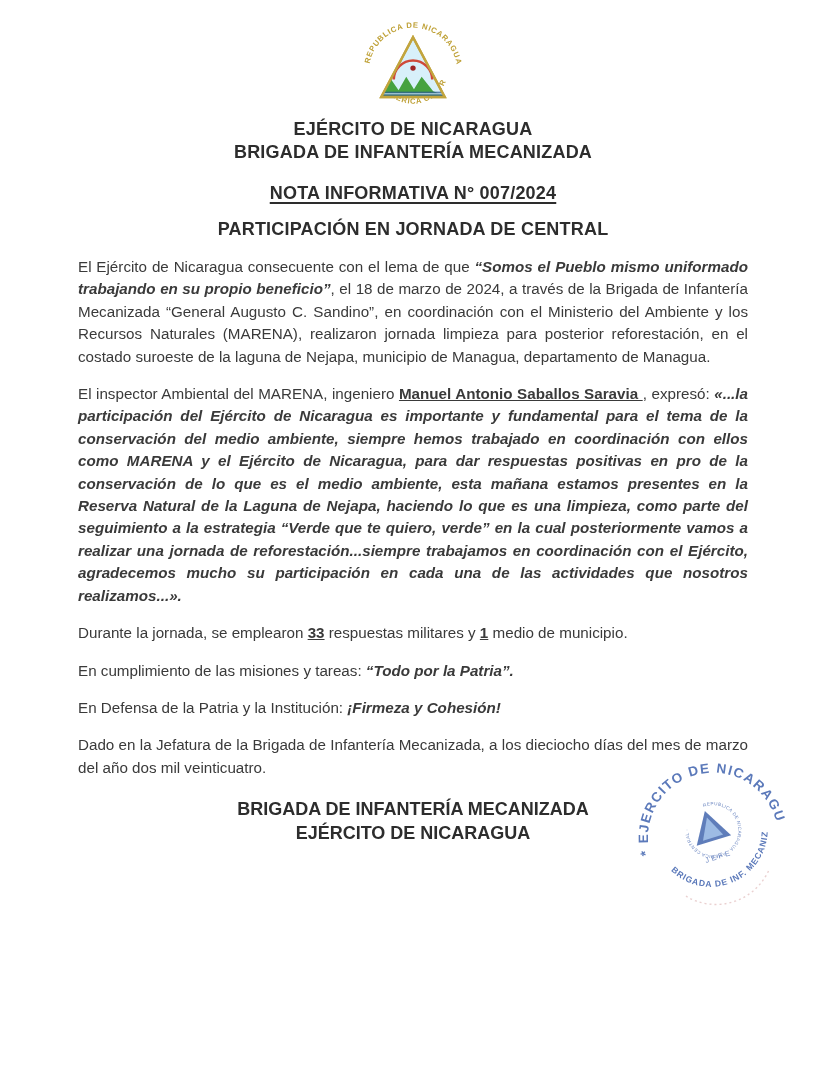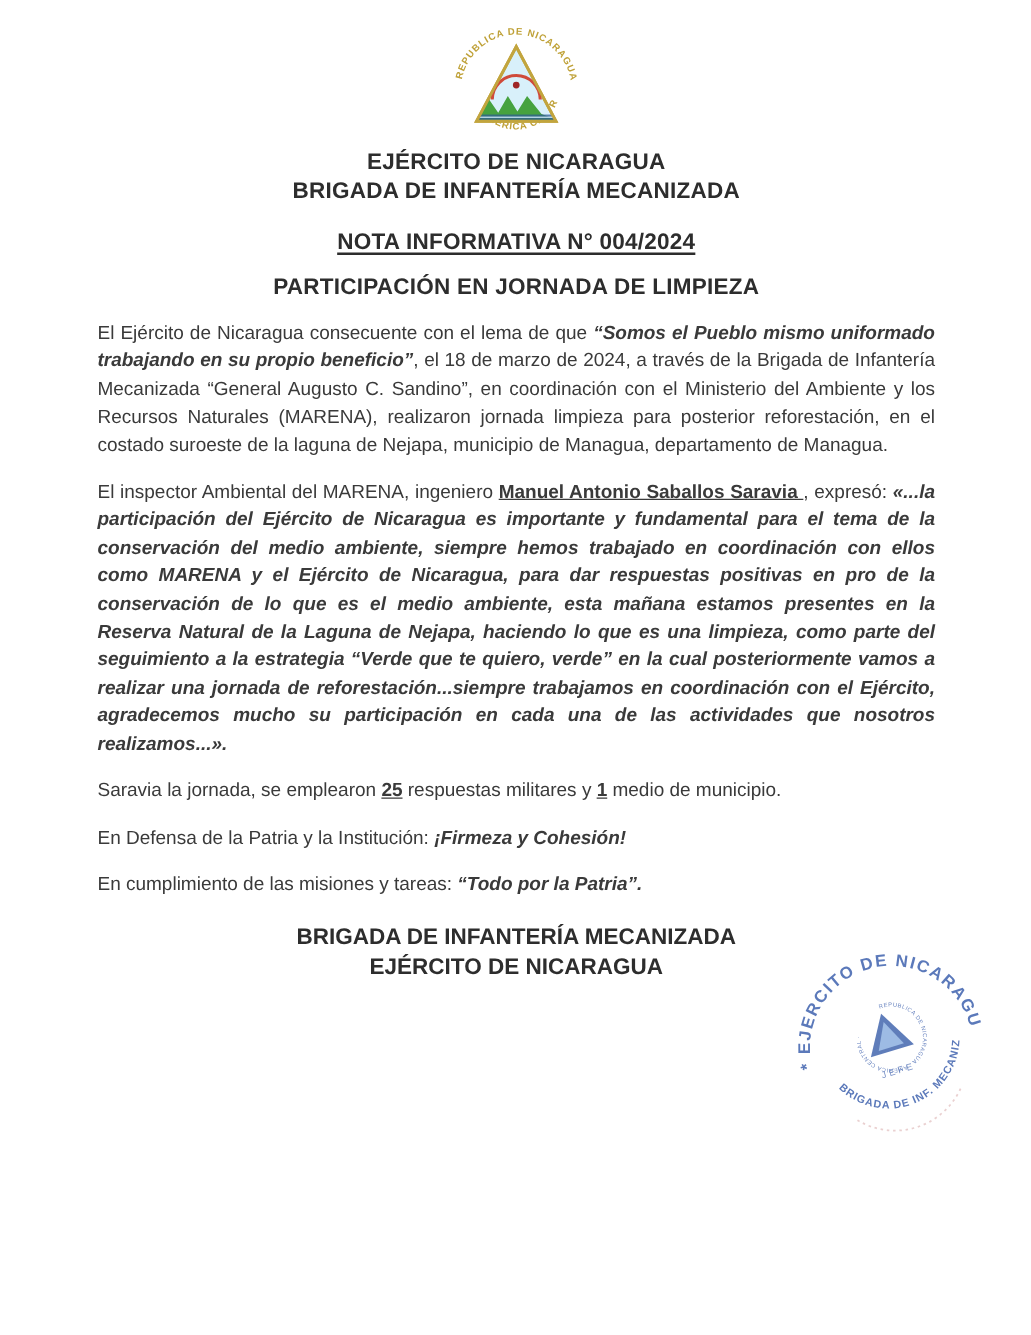--- a/index.html
+++ b/index.html
@@ -56,33 +56,34 @@
           <path d="M 24,80 L 36,60 L 45,73 L 53,59 L 61,72 L 69,59 L 81,74 L 96,80 Z" fill="#46a23f"></path>
           <rect x="24" y="74.5" width="72" height="5.5" fill="#2f5c94" opacity="0.75"></rect>
           <rect x="24" y="76.2" width="72" height="1.1" fill="#cfeaf8" opacity="0.9"></rect>
         </g>
         <polygon points="60,18 27,80 93,80" fill="none" stroke="#c2a53e" stroke-width="2.5"></polygon>
       </svg>
     </div>
 
     <div class="hline">EJÉRCITO DE NICARAGUA</div>
     <div class="hline">BRIGADA DE INFANTERÍA MECANIZADA</div>
-    <div class="hline doc-title"><span>NOTA INFORMATIVA N° 004/2024</span></div>
-    <div class="hline subject">PARTICIPACIÓN EN JORNADA DE LIMPIEZA</div>
+    <div class="hline doc-title"><span>NOTA INFORMATIVA N° 007/2024</span></div>
+    <div class="hline subject">PARTICIPACIÓN EN JORNADA DE CENTRAL</div>
 
     <p class="body more-gap"><span>El Ejército de Nicaragua consecuente con el lema de que </span><span class="bi">“Somos el Pueblo mismo uniformado trabajando en su propio beneficio”</span><span>, el 18 de marzo de 2024, a través de la Brigada de Infantería Mecanizada “General Augusto C. Sandino”, en coordinación con el Ministerio del Ambiente y los Recursos Naturales (MARENA), realizaron jornada limpieza para posterior reforestación, en el costado suroeste de la laguna de Nejapa, municipio de Managua, departamento de Managua.</span></p>
 
     <p class="body"><span>El inspector Ambiental del MARENA, ingeniero </span><span class="b">Manuel Antonio Saballos Saravia </span><span>, expresó: </span><span class="bi">«...la participación del Ejército de Nicaragua es importante y fundamental para el tema de la conservación del medio ambiente, siempre hemos trabajado en coordinación con ellos como MARENA y el Ejército de Nicaragua, para dar respuestas positivas en pro de la conservación de lo que es el medio ambiente, esta mañana estamos presentes en la Reserva Natural de la Laguna de Nejapa, haciendo lo que es una limpieza, como parte del seguimiento a la estrategia “Verde que te quiero, verde” en la cual posteriormente vamos a realizar una jornada de reforestación...siempre trabajamos en coordinación con el Ejército, agradecemos mucho su participación en cada una de las actividades que nosotros realizamos...».</span></p>
 
-    <p class="body"><span>Saravia la jornada, se emplearon </span><span class="b">25</span><span> respuestas militares y </span><span class="b">1</span><span> medio de municipio.</span></p>
+    <p class="body"><span>Durante la jornada, se emplearon </span><span class="b">33</span><span> respuestas militares y </span><span class="b">1</span><span> medio de municipio.</span></p>
+
+    <p class="body"><span>En cumplimiento de las misiones y tareas: </span><span class="bi">“Todo por la Patria”.</span></p>
 
     <p class="body"><span>En Defensa de la Patria y la Institución: </span><span class="bi">¡Firmeza y Cohesión!</span></p>
 
-    <p class="body"><span>En cumplimiento de las misiones y tareas: </span><span class="bi">“Todo por la Patria”.</span></p>
-
+    <p class="body more-gap">Dado en la Jefatura de la Brigada de Infantería Mecanizada, a los dieciocho días del mes de marzo del año dos mil veinticuatro.</p>
 
     <div class="sig">
       <div>BRIGADA DE INFANTERÍA MECANIZADA</div>
       <div>EJÉRCITO DE NICARAGUA</div>
     </div>
   </div>
 
   <div class="stamp">
     <svg width="170" height="170" viewBox="0 0 170 170">
       <defs>

